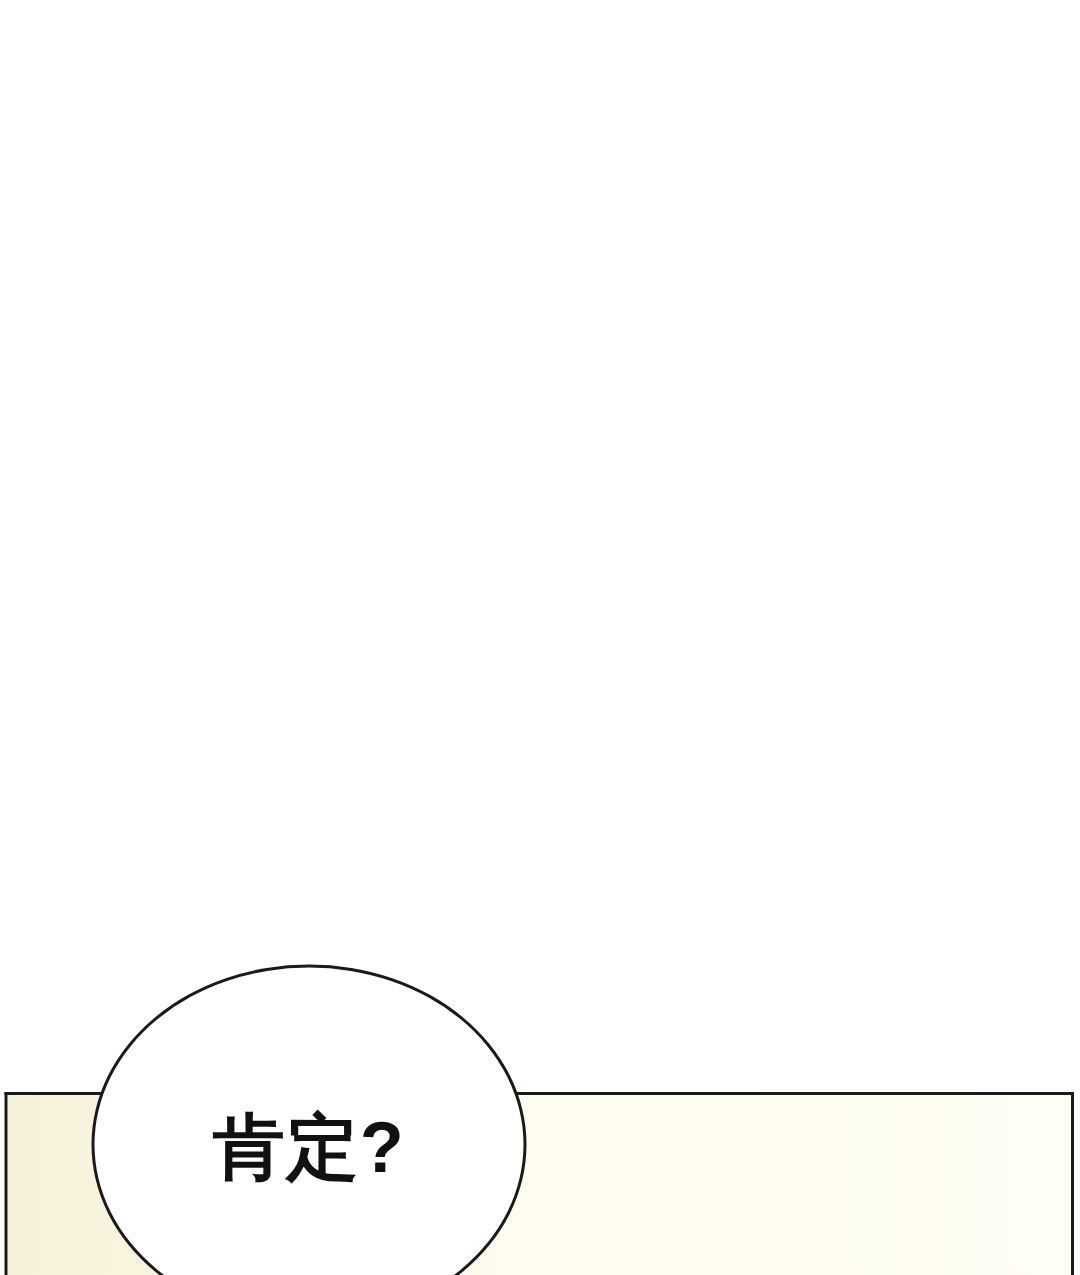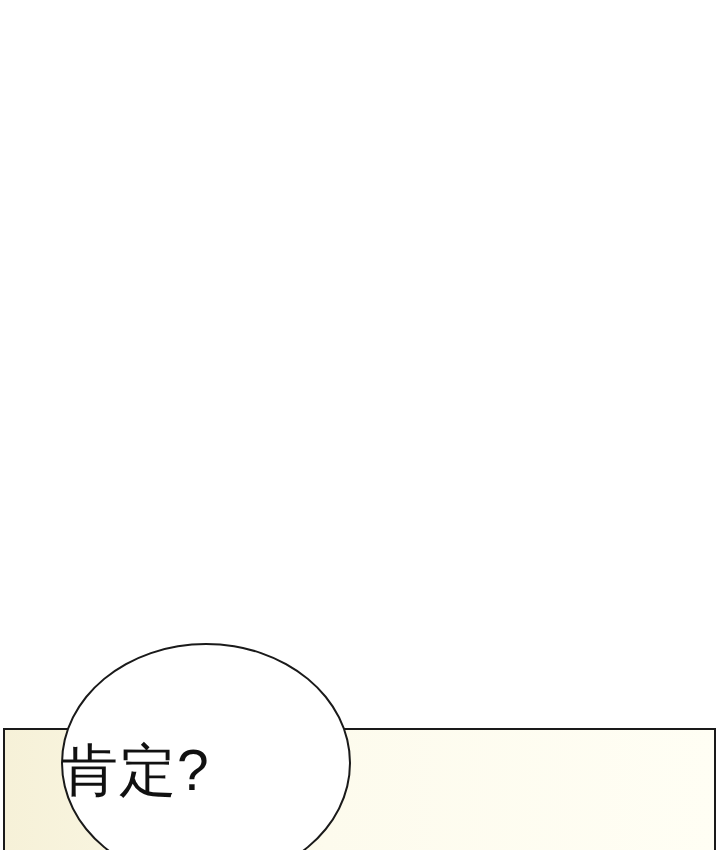--- a/index.html
+++ b/index.html
@@ -44,26 +44,27 @@
     box-sizing: border-box;
     background: var(--bubble-fill, #ffffff);
     border: 2px solid var(--line, #1a1a1a);
     border-radius: 50%;
   }
   .speech-bubble-text {
     position: absolute;
     left: 61px;
     top: 742px;
     width: 290px;
-    text-align: left;
-    font-size: 57px;
+    text-align: center;
+    font-size: 48px;
     line-height: 1;
     letter-spacing: 1px;
     color: var(--text, #111111);
     white-space: nowrap;
+    font-weight: bold;
   }
 </style>
 </head>
 <body>
 
 <div class="comic-page">
   <div class="panel"></div>
   <div class="speech-bubble"></div>
   <div class="speech-bubble-text">肯定?</div>
 </div>

